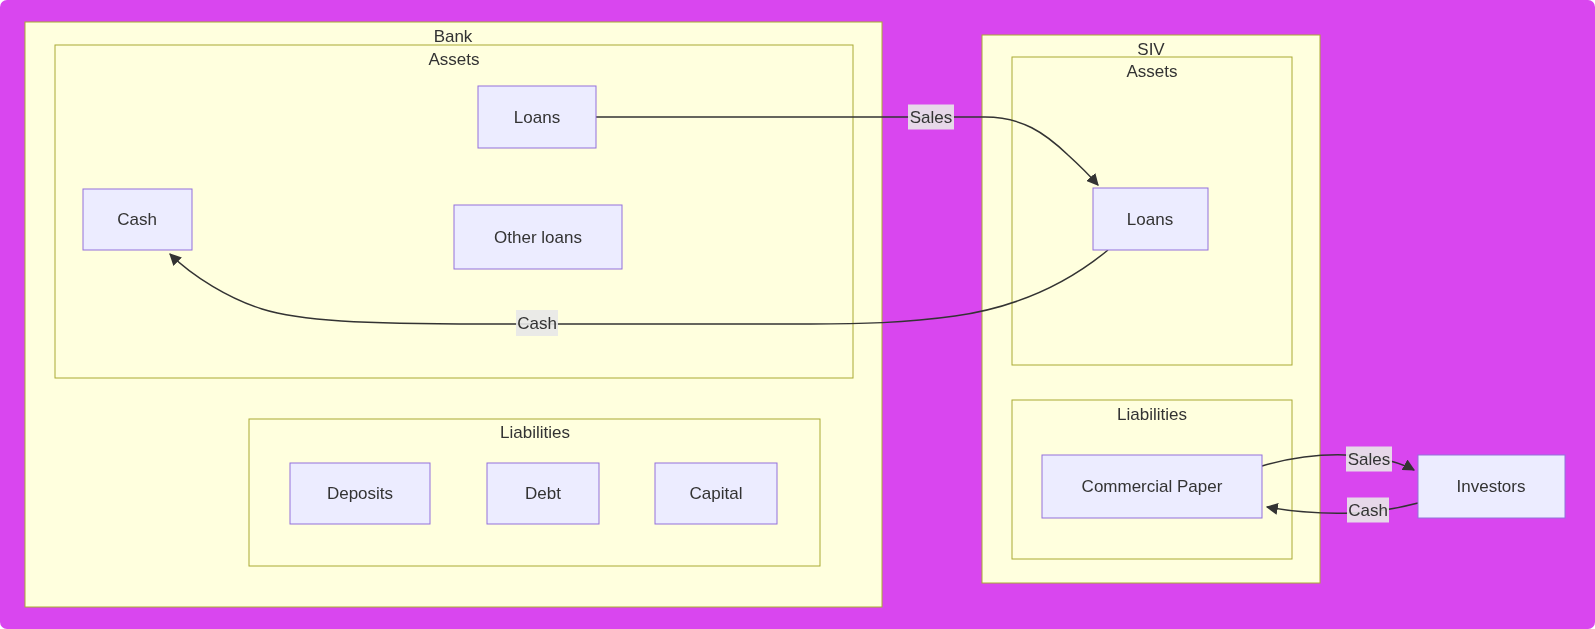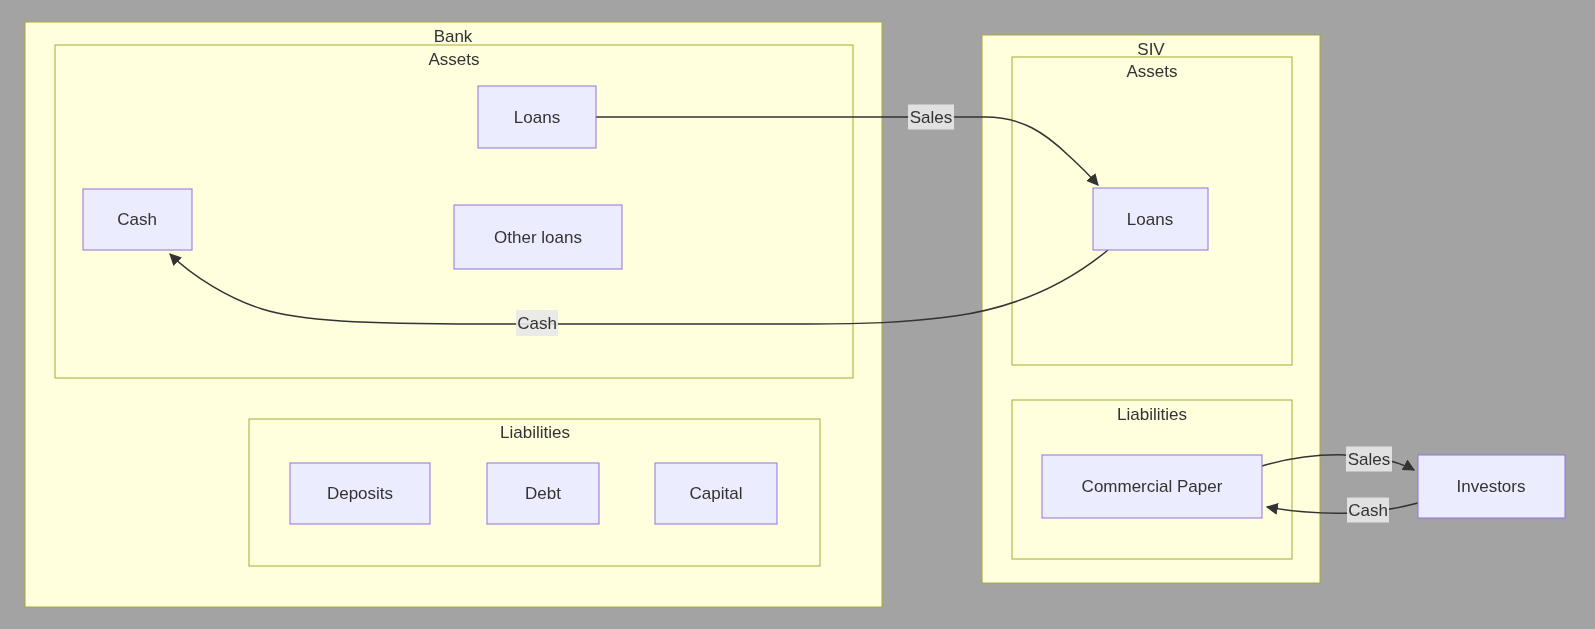--- a/index.html
+++ b/index.html
@@ -4,22 +4,23 @@
 <style>
   html, body {
     margin: 0;
     padding: 0;
     background: #ffffff;
   }
   .stage {
     position: relative;
     width: 1595px;
     height: 629px;
-    background: #a3a3a3;
+    background: #d946ef;
     font-family: "Liberation Sans", "DejaVu Sans", sans-serif;
+    border-radius: 7px;
   }
   svg text {
     font-family: "Liberation Sans", "DejaVu Sans", sans-serif;
     font-size: 17px;
     fill: #333333;
   }
   .cluster {
     fill: #ffffde;
     stroke: #aaaa33;
     stroke-width: 1;

